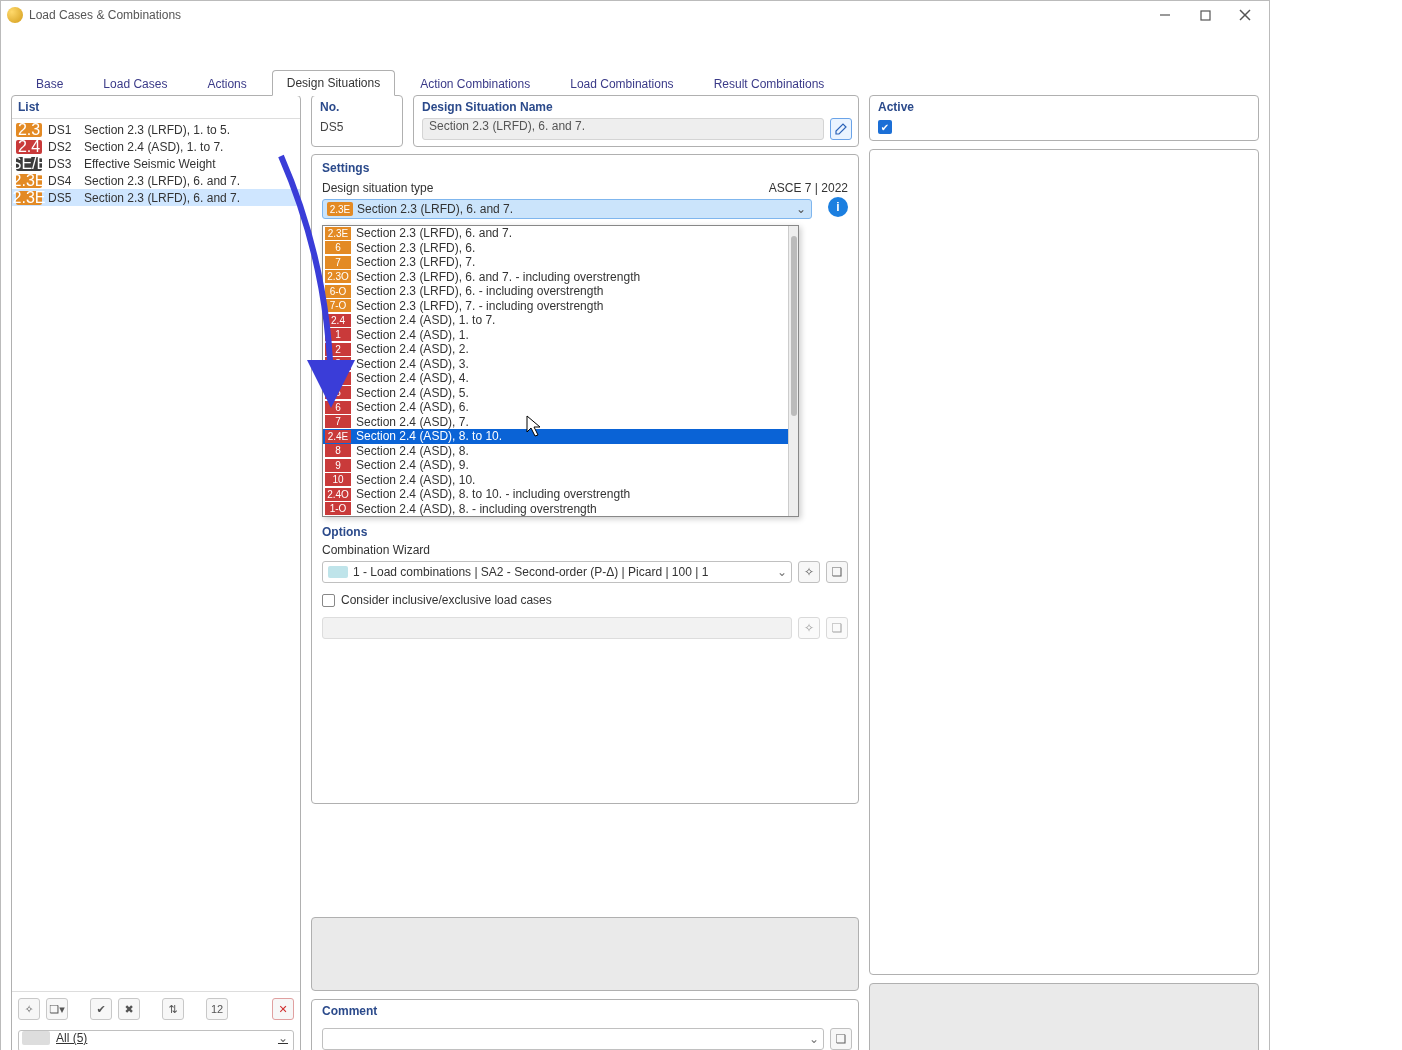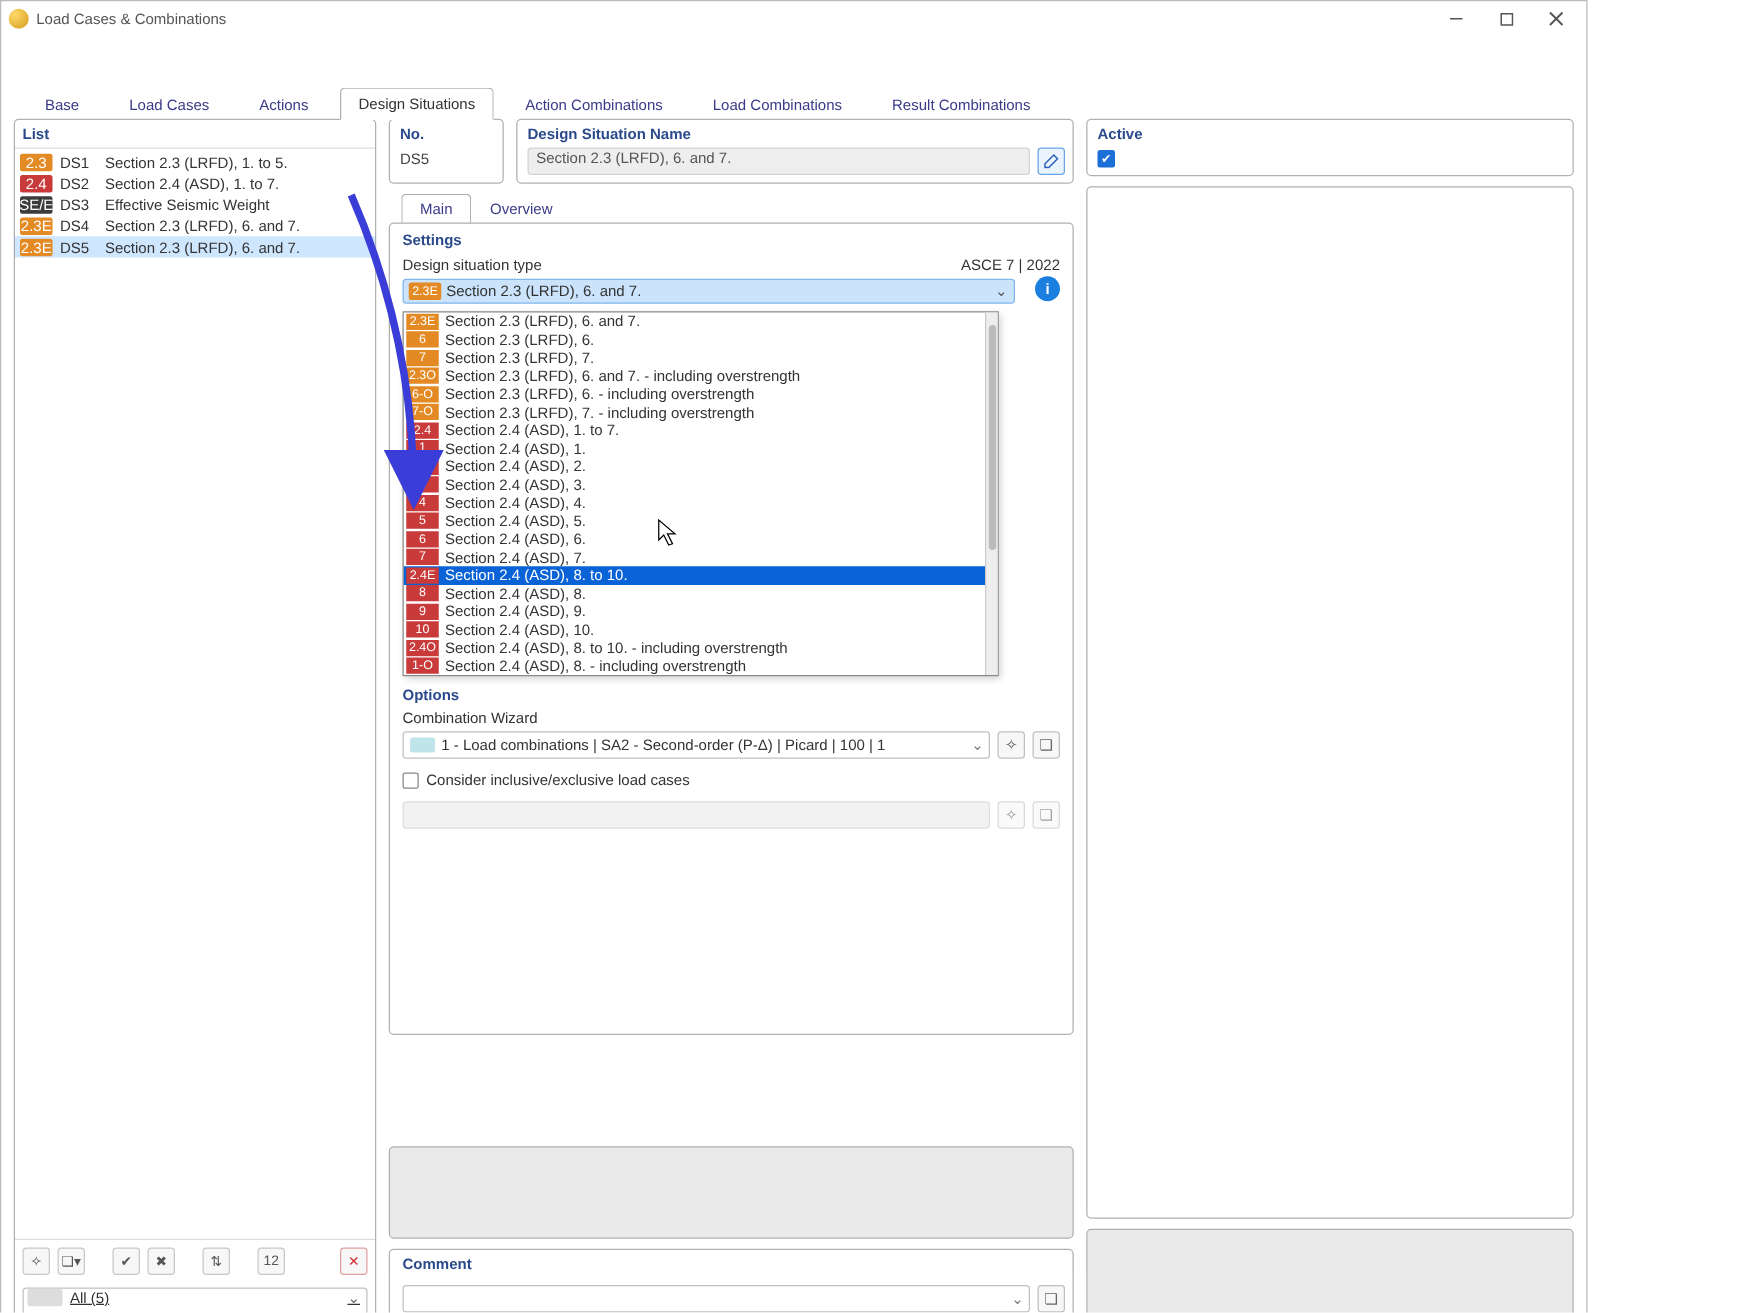--- a/index.html
+++ b/index.html
@@ -19,21 +19,21 @@
   .toptab { padding: 5px 14px 5px 14px; border: 1px solid transparent; color: #3a3a88; background: #fff; border-bottom: none; cursor: default; }
   .toptab.active { border: 1px solid #b0b0b0; border-bottom: 1px solid #fff; border-radius: 4px 4px 0 0; background: #fff; color: #333; position: relative; z-index: 2; }
 
   
   .mainwrap { display: flex; gap: 10px; padding: 0 10px; margin-top: -1px; }
   .leftpanel { width: 290px; border: 1px solid #b0b0b0; border-radius: 4px; background: #fff; display: flex; flex-direction: column; }
   .panel-head { color: #2b4a8b; font-weight: 600; padding: 4px 6px; border-bottom: 1px solid #ddd; }
   .dslist { flex: 1; padding: 2px 0; }
   .dsrow { display: flex; align-items: center; height: 17px; padding: 0 4px; gap: 6px; cursor: default; }
   .dsrow.selected { background: #cfe6ff; }
-  .badge { width: 26px; height: 14px; font-size: 12px; color: #fff; display: flex; align-items: center; justify-content: center; border-radius: 2px; }
+  .badge { width: 26px; height: 14px; font-size: 16px; color: #fff; display: flex; align-items: center; justify-content: center; border-radius: 2px; }
   .dsid { width: 30px; color: #333; }
   .dsname { flex: 1; color: #333; white-space: nowrap; overflow: hidden; text-overflow: ellipsis; }
   .left-tools { border-top: 1px solid #ddd; padding: 6px; display: flex; gap: 6px; align-items: center; }
   .tool { width: 22px; height: 22px; border: 1px solid #c8c8c8; border-radius: 3px; display: flex; align-items: center; justify-content: center; background: #f7f7f7; color: #555; font-size: 11px; }
   .tool.red { color: #d03030; border-color: #e0a0a0; }
   .left-filter { padding: 4px 6px; }
   .filter-combo { display: flex; align-items: flex-start; border: 1px solid #c0c0c0; border-radius: 3px; height: 22px; text-decoration: underline; }
   .filter-combo .sw { width: 28px; height: 14px; background: #ddd; border-radius: 2px; margin-left: 3px; }
   .filter-combo .txt { flex: 1; padding: 0 6px; }
   .filter-combo .dd { width: 20px; text-align: center; color: #666; }
@@ -224,24 +224,20 @@
               <div class="editbtn">
                 <svg width="12" height="12">
                     <path d="M1 11 L1 8 L8 1 L11 4 L4 11 Z" fill="none" stroke="#2b63b8" stroke-width="1.2"></path>
                   </svg>
               </div>
             </div>
           </div>
         </div>
 
         <div>
-          <div class="subtabs" id="subtabs">
-              <div class="subtab active">Main</div>
-              <div class="subtab">Overview</div>
-            </div>
           <div class="settings-box">
             <div class="sect-hdr">Settings</div>
             <div class="fieldrow">
               <div class="fieldlbl">Design situation type</div>
               <div class="fieldref">ASCE 7 | 2022</div>
             </div>
             <div style="display:flex;align-items:center;">
               <div class="dd-display" style="flex:1;">
                 <div class="ddb" id="dd-cur-badge" style="background: rgb(227, 138, 36);">2.3E</div>
                 <div class="ddt">Section 2.3 (LRFD), 6. and 7.</div>

